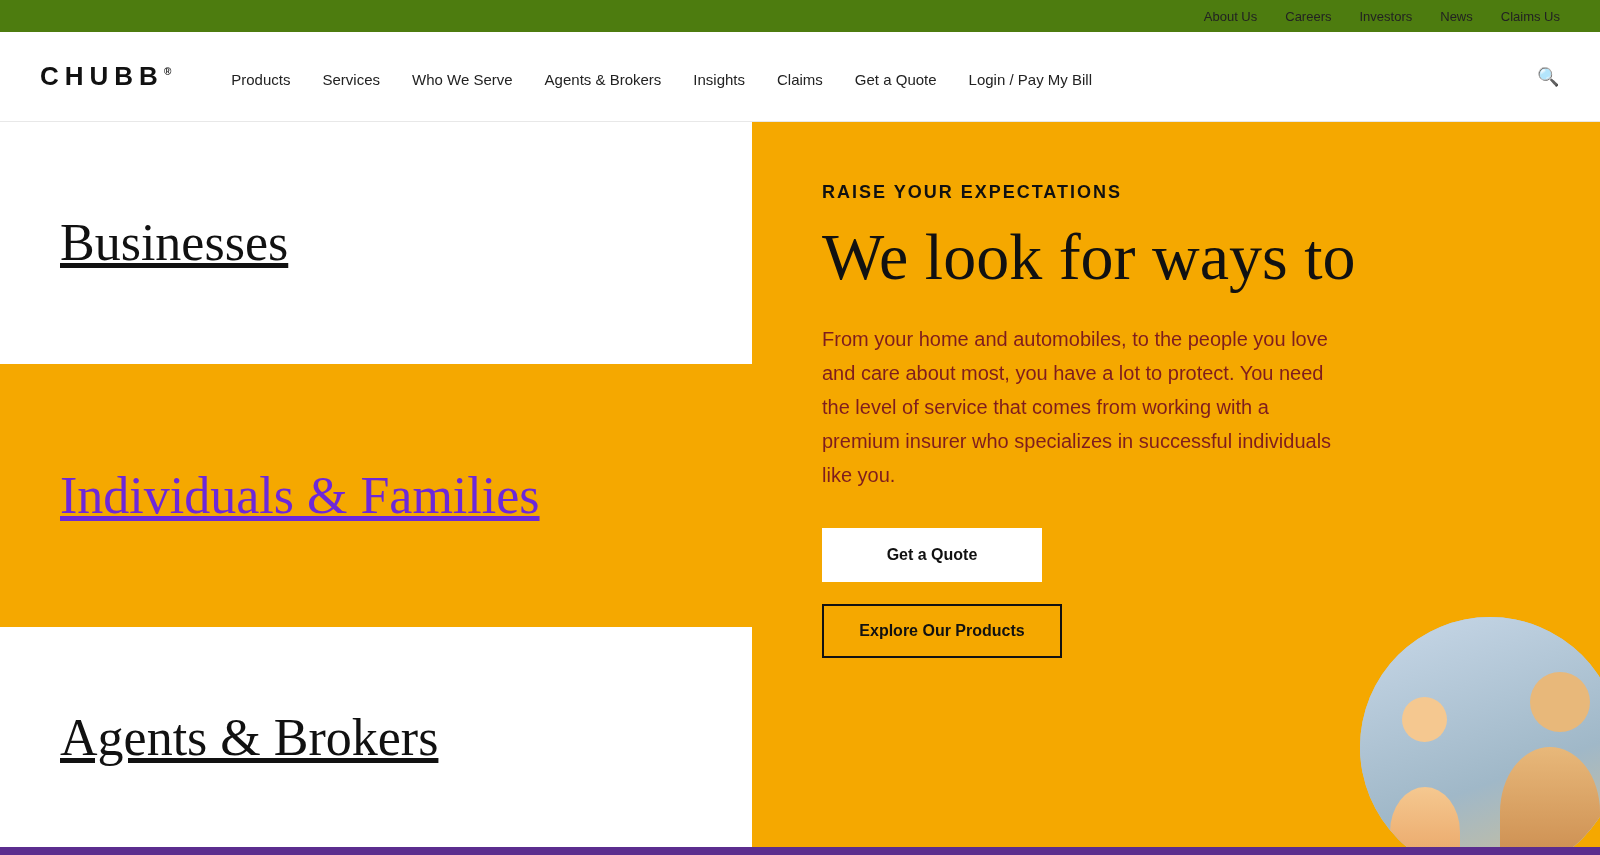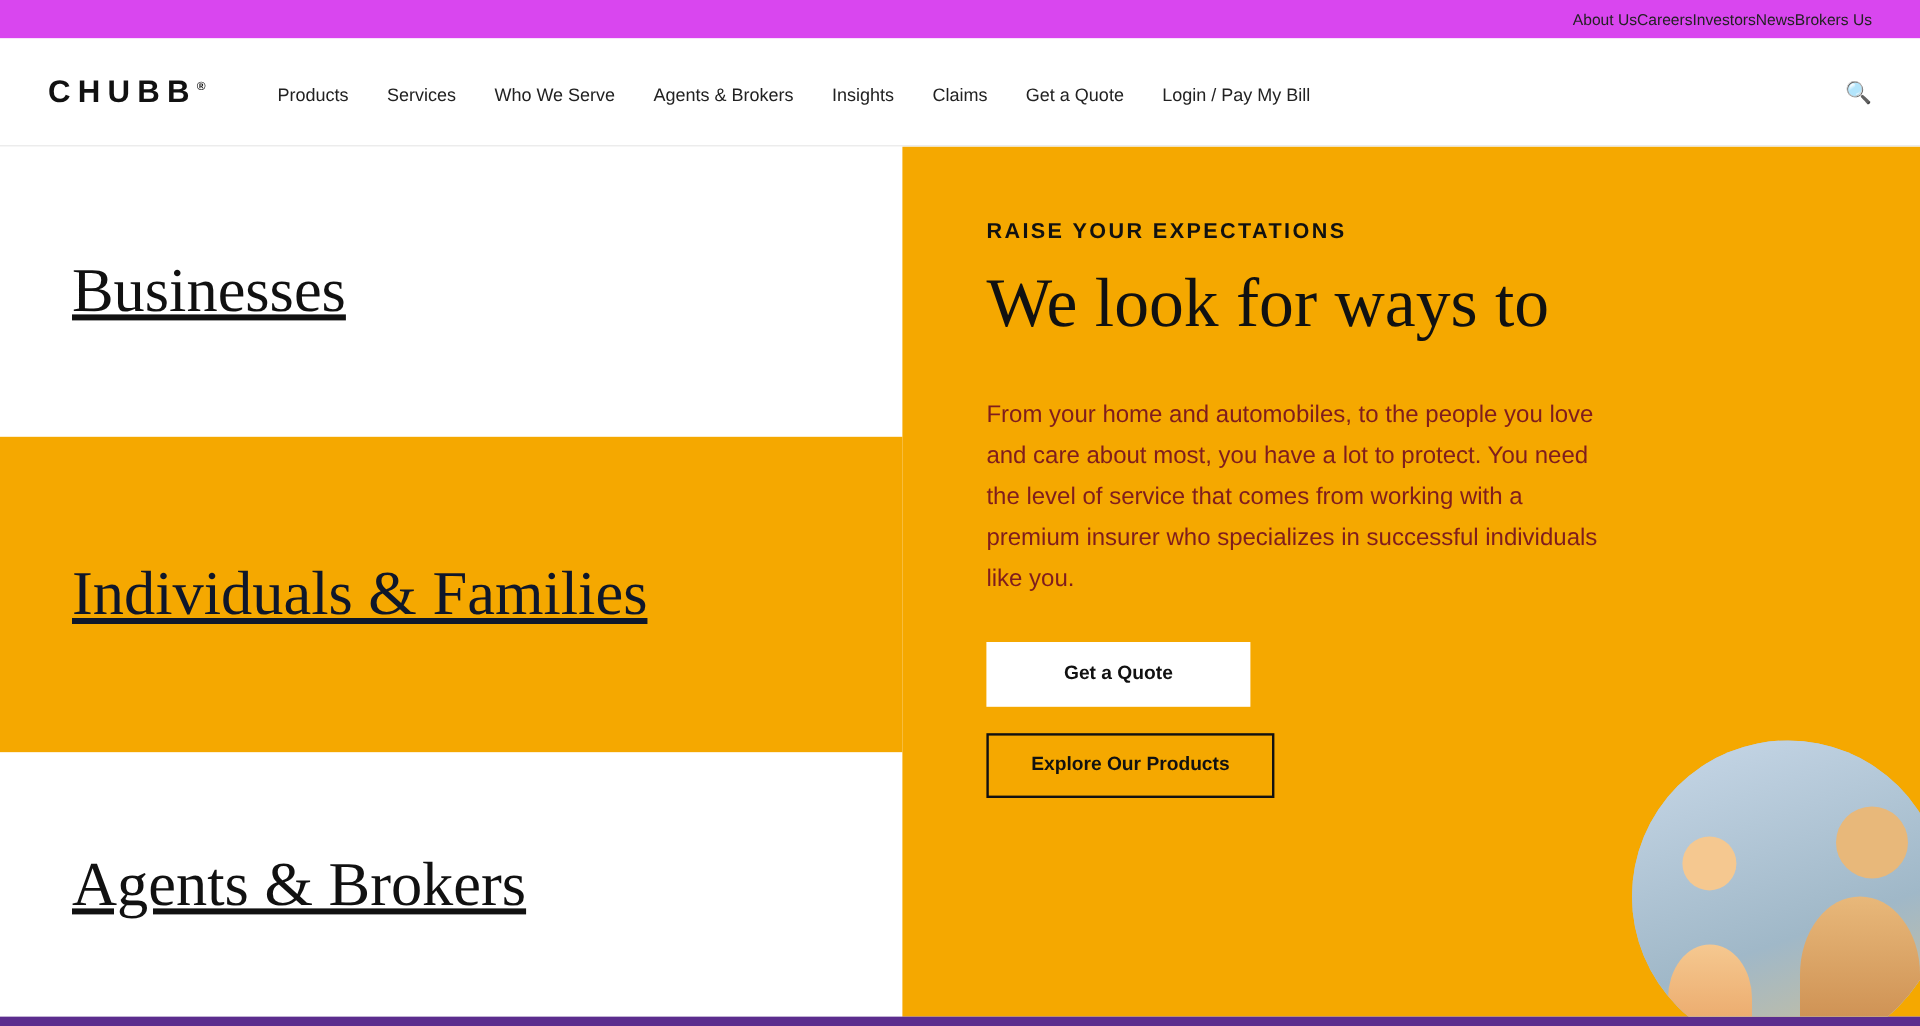--- a/index.html
+++ b/index.html
@@ -1,25 +1,26 @@
 <!DOCTYPE html>
 <html><head>
   <meta charset="utf-8">
   <style>
     *, *::before, *::after { box-sizing: border-box; margin: 0; padding: 0; }
     body { font-family: Georgia, 'Times New Roman', serif; background: #fff; overflow-x: hidden; }
 
     
     .utility-bar {
-      background: #d946ef;
+      background: #4d7c0f;
       height: 32px;
       display: flex;
       align-items: center;
       justify-content: flex-end;
       padding: 0 40px;
+      gap: 28px;
     }
     .utility-bar a {
       font-family: Arial, sans-serif;
       font-size: 13px;
       color: #222;
       text-decoration: none;
       cursor: pointer;
     }
 
     
@@ -102,21 +103,21 @@
     }
     .left-section h2 {
       font-family: Georgia, serif;
       font-size: 52px;
       font-weight: normal;
       color: #111;
       line-height: 1.1;
       text-decoration: underline;
     }
     .left-section.yellow-mid h2 {
-      color: #0f172a;
+      color: #6d28d9;
     }
 
     
     .right-panel {
       width: 53%;
       background: #F5A800;
       padding: 60px 70px 0 70px;
       display: flex;
       flex-direction: column;
       position: relative;
@@ -126,25 +127,25 @@
       font-family: Arial, sans-serif;
       font-size: 18px;
       font-weight: bold;
       letter-spacing: 2px;
       color: #111;
       text-transform: uppercase;
       margin-bottom: 18px;
     }
     .hero-headline {
       font-family: Georgia, serif;
-      font-size: 58px;
+      font-size: 66px;
       font-weight: normal;
       color: #111;
       line-height: 1.1;
-      margin-bottom: 44px;
+      margin-bottom: 28px;
     }
     .hero-body {
       font-family: Arial, sans-serif;
       font-size: 20px;
       color: #7f1d1d;
       line-height: 1.7;
       max-width: 520px;
       margin-bottom: 36px;
     }
     .btn-get-quote {
@@ -244,21 +245,21 @@
     }
   </style>
 </head>
 <body>
 
 <div class="utility-bar">
   <a>About Us</a>
   <a>Careers</a>
   <a>Investors</a>
   <a>News</a>
-  <a>Brokers Us</a>
+  <a>Claims Us</a>
 </div>
 
 <nav class="main-nav">
   <div class="logo">
     <span>CHUBB</span><sup>®</sup>
   </div>
   <div class="nav-links">
     <a>Products</a>
     <a>Services</a>
     <a>Who We Serve</a>

